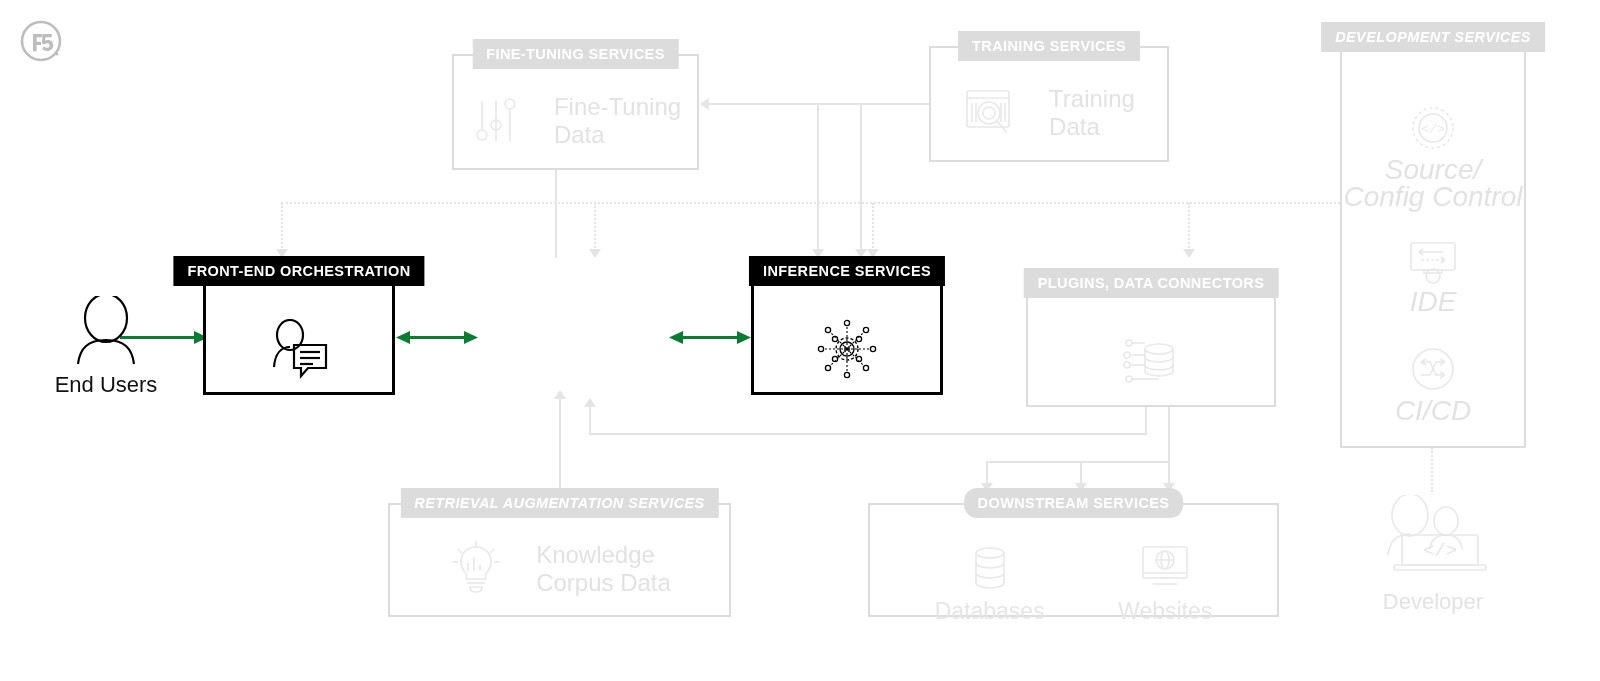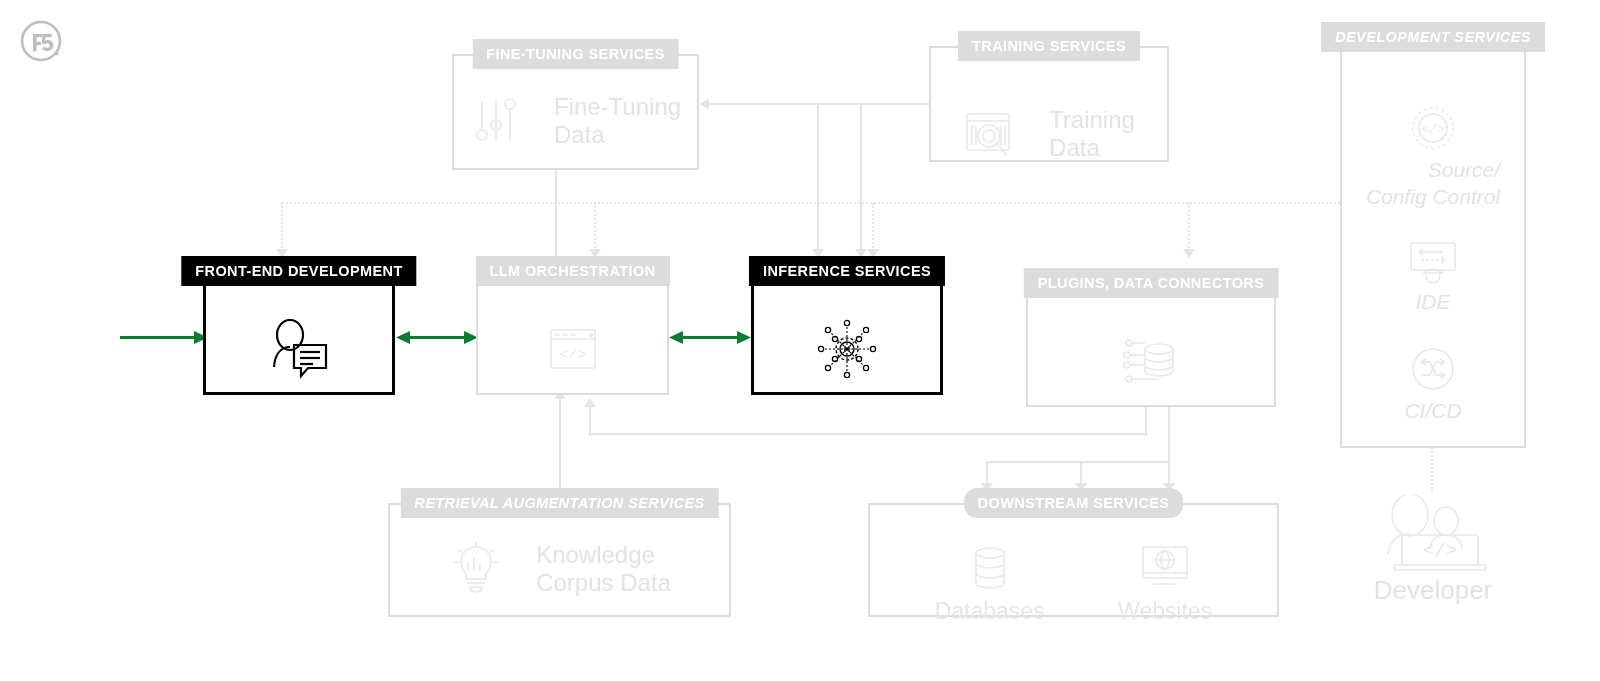--- a/index.html
+++ b/index.html
@@ -35,24 +35,24 @@
 
   
   .gsvg{position:absolute;overflow:visible;}
 
   
   #endusers{position:absolute;left:26px;top:296px;width:160px;text-align:center;}
   #endusers .cap{font-size:22px;color:#111;margin-top:6px;}
 
   
   #developer{position:absolute;left:1338px;top:495px;width:190px;text-align:center;}
-  #developer .cap{font-size:26px;color:#e2e2e2;margin-top:2px;}
+  #developer .cap{font-size:22px;color:#e2e2e2;margin-top:16px;}
 
   .stack{display:flex;flex-direction:column;align-items:center;gap:2px;}
-  .stack .t{color:#e2e2e2;font-size:21px;line-height:27px;text-align:right;white-space:pre-line;}
+  .stack .t{color:#e2e2e2;font-size:28px;line-height:27px;text-align:center;white-space:pre-line;}
   .trio{position:absolute;left:0;right:0;top:48px;bottom:0;display:flex;
         align-items:center;justify-content:space-around;padding:0 34px;box-sizing:border-box;gap:8px;}
   .trio .cell{display:flex;flex-direction:column;align-items:center;gap:6px;}
   .trio .cell .t{color:#e6e6e6;font-size:23px;}
   #f5logo{position:absolute;left:20px;top:20px;}
 </style>
 </head>
 <body>
 
 <div id="stage">
@@ -122,20 +122,27 @@
     <line x1="4" y1="9.5" x2="78" y2="9.5" stroke="#0a7d32" stroke-width="3"></line>
     <polygon points="0,9.5 14,3 14,16" fill="#0a7d32"></polygon>
     <polygon points="82,9.5 68,3 68,16" fill="#0a7d32"></polygon>
   </svg>
   <svg class="gsvg" style="left:669px;top:328px;" width="82" height="20">
     <line x1="4" y1="9.5" x2="78" y2="9.5" stroke="#0a7d32" stroke-width="3"></line>
     <polygon points="0,9.5 14,3 14,16" fill="#0a7d32"></polygon>
     <polygon points="82,9.5 68,3 68,16" fill="#0a7d32"></polygon>
   </svg>
 
+  <div id="endusers">
+    <svg class="ic" width="160" height="70" viewBox="0 0 160 70">
+      <ellipse cx="80" cy="22" rx="21" ry="24" class="g-d"></ellipse>
+      <path d="M52 68c2-16 10-24 28-24s26 8 28 24" class="g-d"></path>
+    </svg>
+    <div class="cap">End Users</div>
+  </div>
 
   <div class="node" style="left:452px;top:46px;width:247px;height:116px;margin-top:8px;">
     <div class="frame"></div>
     <div class="hdr" style="top:-15px;">FINE-TUNING SERVICES</div>
     <div class="body" style="top:18px;">
       <svg class="ic" width="52" height="52" viewBox="0 0 52 52">
         <line x1="12" y1="6" x2="12" y2="36" class="g-l"></line>
         <line x1="26" y1="6" x2="26" y2="46" class="g-l"></line>
         <line x1="40" y1="14" x2="40" y2="46" class="g-l"></line>
         <circle cx="12" cy="40" r="5" class="g-l"></circle>
@@ -143,21 +150,21 @@
         <circle cx="40" cy="9" r="5" class="g-l"></circle>
       </svg>
       <div class="lbl">Fine-Tuning
 Data</div>
     </div>
   </div>
 
   <div class="node" style="left:929px;top:46px;width:240px;height:116px;">
     <div class="frame"></div>
     <div class="hdr" style="top:-15px;">TRAINING SERVICES</div>
-    <div class="body" style="top:18px;align-items:flex-end;">
+    <div class="body" style="top:18px;">
       <svg class="ic" width="54" height="52" viewBox="0 0 54 52">
         <rect x="4" y="4" width="42" height="36" rx="2" class="g-l"></rect>
         <line x1="4" y1="11" x2="46" y2="11" class="g-l"></line>
         <g class="g-l">
           <line x1="9" y1="16" x2="9" y2="35"></line>
             <line x1="13" y1="16" x2="13" y2="35"></line>
           <line x1="38" y1="16" x2="38" y2="35"></line>
             <line x1="42" y1="16" x2="42" y2="35"></line>
         </g>
         <circle cx="26" cy="26" r="11" class="g-l"></circle>
@@ -218,51 +225,33 @@
       <rect x="64" y="40" width="76" height="30" rx="2" class="g-l" stroke-width="2"></rect>
       <text x="102" y="61" font-size="19" fill="#e4e4e4" text-anchor="middle" font-family="Liberation Mono, monospace">&lt;/&gt;</text>
       <rect x="56" y="70" width="92" height="5" rx="2" class="g-l" stroke-width="2"></rect>
     </svg>
     <div class="cap">Developer</div>
   </div>
 
   <div class="node dark" style="left:203px;top:280px;width:192px;height:115px;">
     <div class="frame"></div>
     <div class="hdr dark" style="top:-24px;">FRONT-END
-DEVELOPMENT</div>
+ORCHESTRATION</div>
     <div class="body" style="top:22px;">
       <svg class="ic" width="62" height="60" viewBox="0 0 62 60">
         <ellipse cx="22" cy="16" rx="13" ry="15" class="g-d"></ellipse>
         <path d="M6 48c1-13 7-20 16-20" class="g-d"></path>
         <path d="M26 26h32v23H40l-7 8v-8h-7z" fill="#fff" class="g-d"></path>
         <line x1="32" y1="33" x2="52" y2="33" class="g-d"></line>
         <line x1="32" y1="39" x2="52" y2="39" class="g-d"></line>
         <line x1="32" y1="45" x2="45" y2="45" class="g-d"></line>
       </svg>
     </div>
   </div>
 
-  <div class="node" style="left:476px;top:280px;width:193px;height:115px;">
-    <div class="frame"></div>
-    <div class="hdr" style="top:-24px;">LLM
-ORCHESTRATION</div>
-    <div class="body" style="top:22px;">
-      <svg class="ic" width="48" height="42" viewBox="0 0 48 42">
-        <rect x="2" y="2" width="44" height="38" rx="2" class="g-l"></rect>
-        <line x1="2" y1="11" x2="46" y2="11" class="g-l"></line>
-        <g class="g-l">
-            <line x1="6" y1="7" x2="11" y2="7"></line>
-            <line x1="14" y1="7" x2="19" y2="7"></line>
-            <line x1="22" y1="7" x2="27" y2="7"></line>
-          </g>
-        <circle cx="42" cy="7" r="1.4" class="g-l"></circle>
-        <text x="24" y="31" font-size="15" fill="#e8e8e8" text-anchor="middle" font-family="Liberation Mono, monospace">&lt;/&gt;</text>
-      </svg>
-    </div>
-  </div>
 
   <div class="node dark" style="left:751px;top:280px;width:192px;height:115px;">
     <div class="frame"></div>
     <div class="hdr dark" style="top:-24px;">INFERENCE
 SERVICES</div>
     <div class="body" style="top:22px;">
       <svg class="ic" width="64" height="64" viewBox="0 0 64 64">
         <g stroke="#000" fill="none" stroke-width="1.1" stroke-dasharray="2 2">
           <line x1="32" y1="32" x2="32" y2="8"></line>
             <line x1="32" y1="32" x2="32" y2="56"></line>

